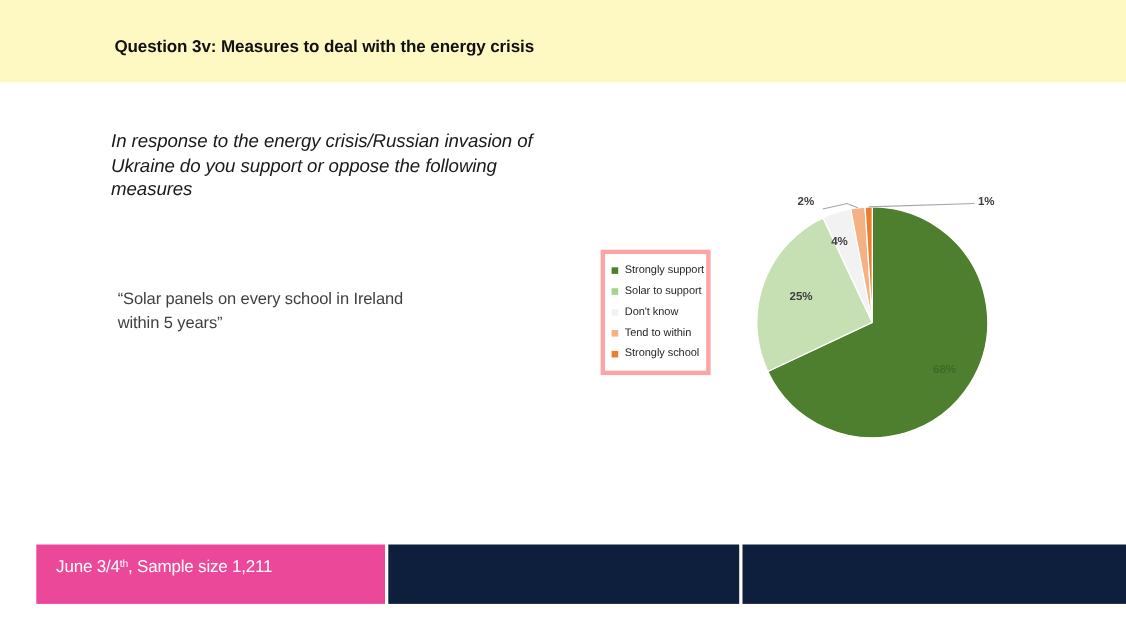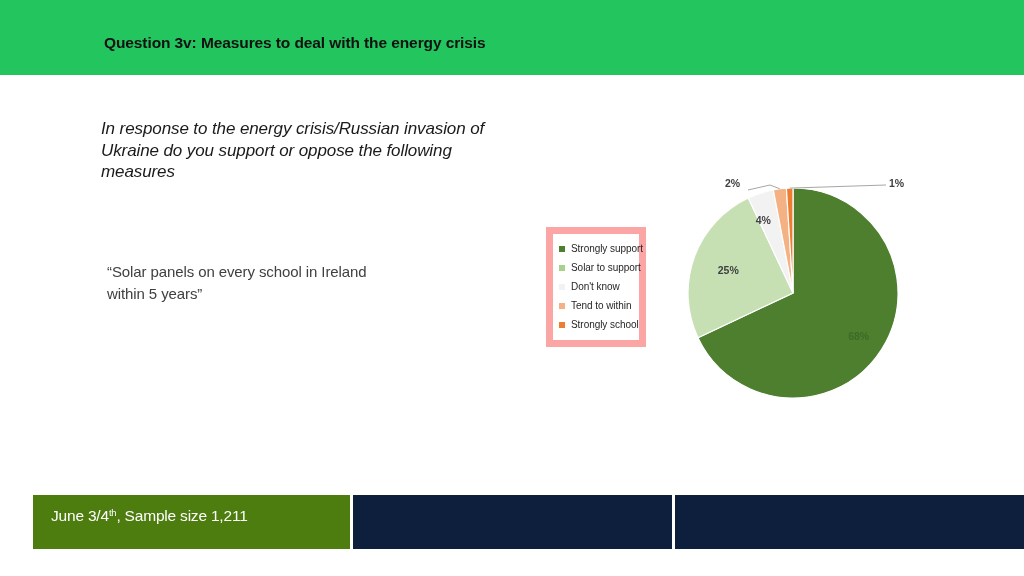--- a/index.html
+++ b/index.html
@@ -74,21 +74,21 @@
     top: 0;
   }
 
   
   #chart-legend {
     position: absolute;
     left: 546px;
     top: 227px;
     width: 100px;
     background: #ffffff;
-    border: 7px solid #fca5a5;
+    border: 4px solid #fca5a5;
     padding: 5px 6px 6px 6px;
     box-sizing: border-box;
   }
   .legend-row {
     display: flex;
     align-items: center;
     height: 19px;
     white-space: nowrap;
   }
   .legend-swatch {
@@ -143,21 +143,21 @@
     white-space: nowrap;
   }
   #footer-text sup {
     font-size: 9.5px;
     vertical-align: 5px;
   }
 </style>
 </head>
 <body>
 
-<div id="header-band" style="background: #22c55e;">
+<div id="header-band" style="background: #fef9c3;">
   <div id="slide-title">Question 3v: Measures to deal with the energy crisis</div>
 </div>
 
 <div id="question-text">In response to the energy crisis/Russian invasion of Ukraine do you support or oppose the following measures</div>
 
 <div id="measure-quote">“Solar panels on every school  in Ireland within 5 years”</div>
 
 <div id="chart-area">
   <svg id="pie-svg" width="420" height="260" viewBox="0 0 420 260">
     <g id="pie-slices">
@@ -197,21 +197,21 @@
     <span class="legend-swatch" style="background: rgb(244, 177, 131);"></span>
     <span class="legend-label">Tend to within</span>
   </div>
   <div class="legend-row">
     <span class="legend-swatch" style="background: rgb(237, 125, 49);"></span>
     <span class="legend-label">Strongly school</span>
   </div>
 </div>
 
 <div id="footer-bar">
-  <div class="footer-panel" id="footer-panel-left" style="background: #4d7c0f;">
+  <div class="footer-panel" id="footer-panel-left" style="background: #ec4899;">
     <div id="footer-text">
       <span>June 3/4</span><sup>th</sup><span>, Sample size 1,211</span>
     </div>
   </div>
   <div class="footer-gap"></div>
   <div class="footer-panel" id="footer-panel-mid" style="background: rgb(13, 31, 60);"></div>
   <div class="footer-gap"></div>
   <div class="footer-panel" id="footer-panel-right" style="background: rgb(13, 31, 60);"></div>
 </div>
 

